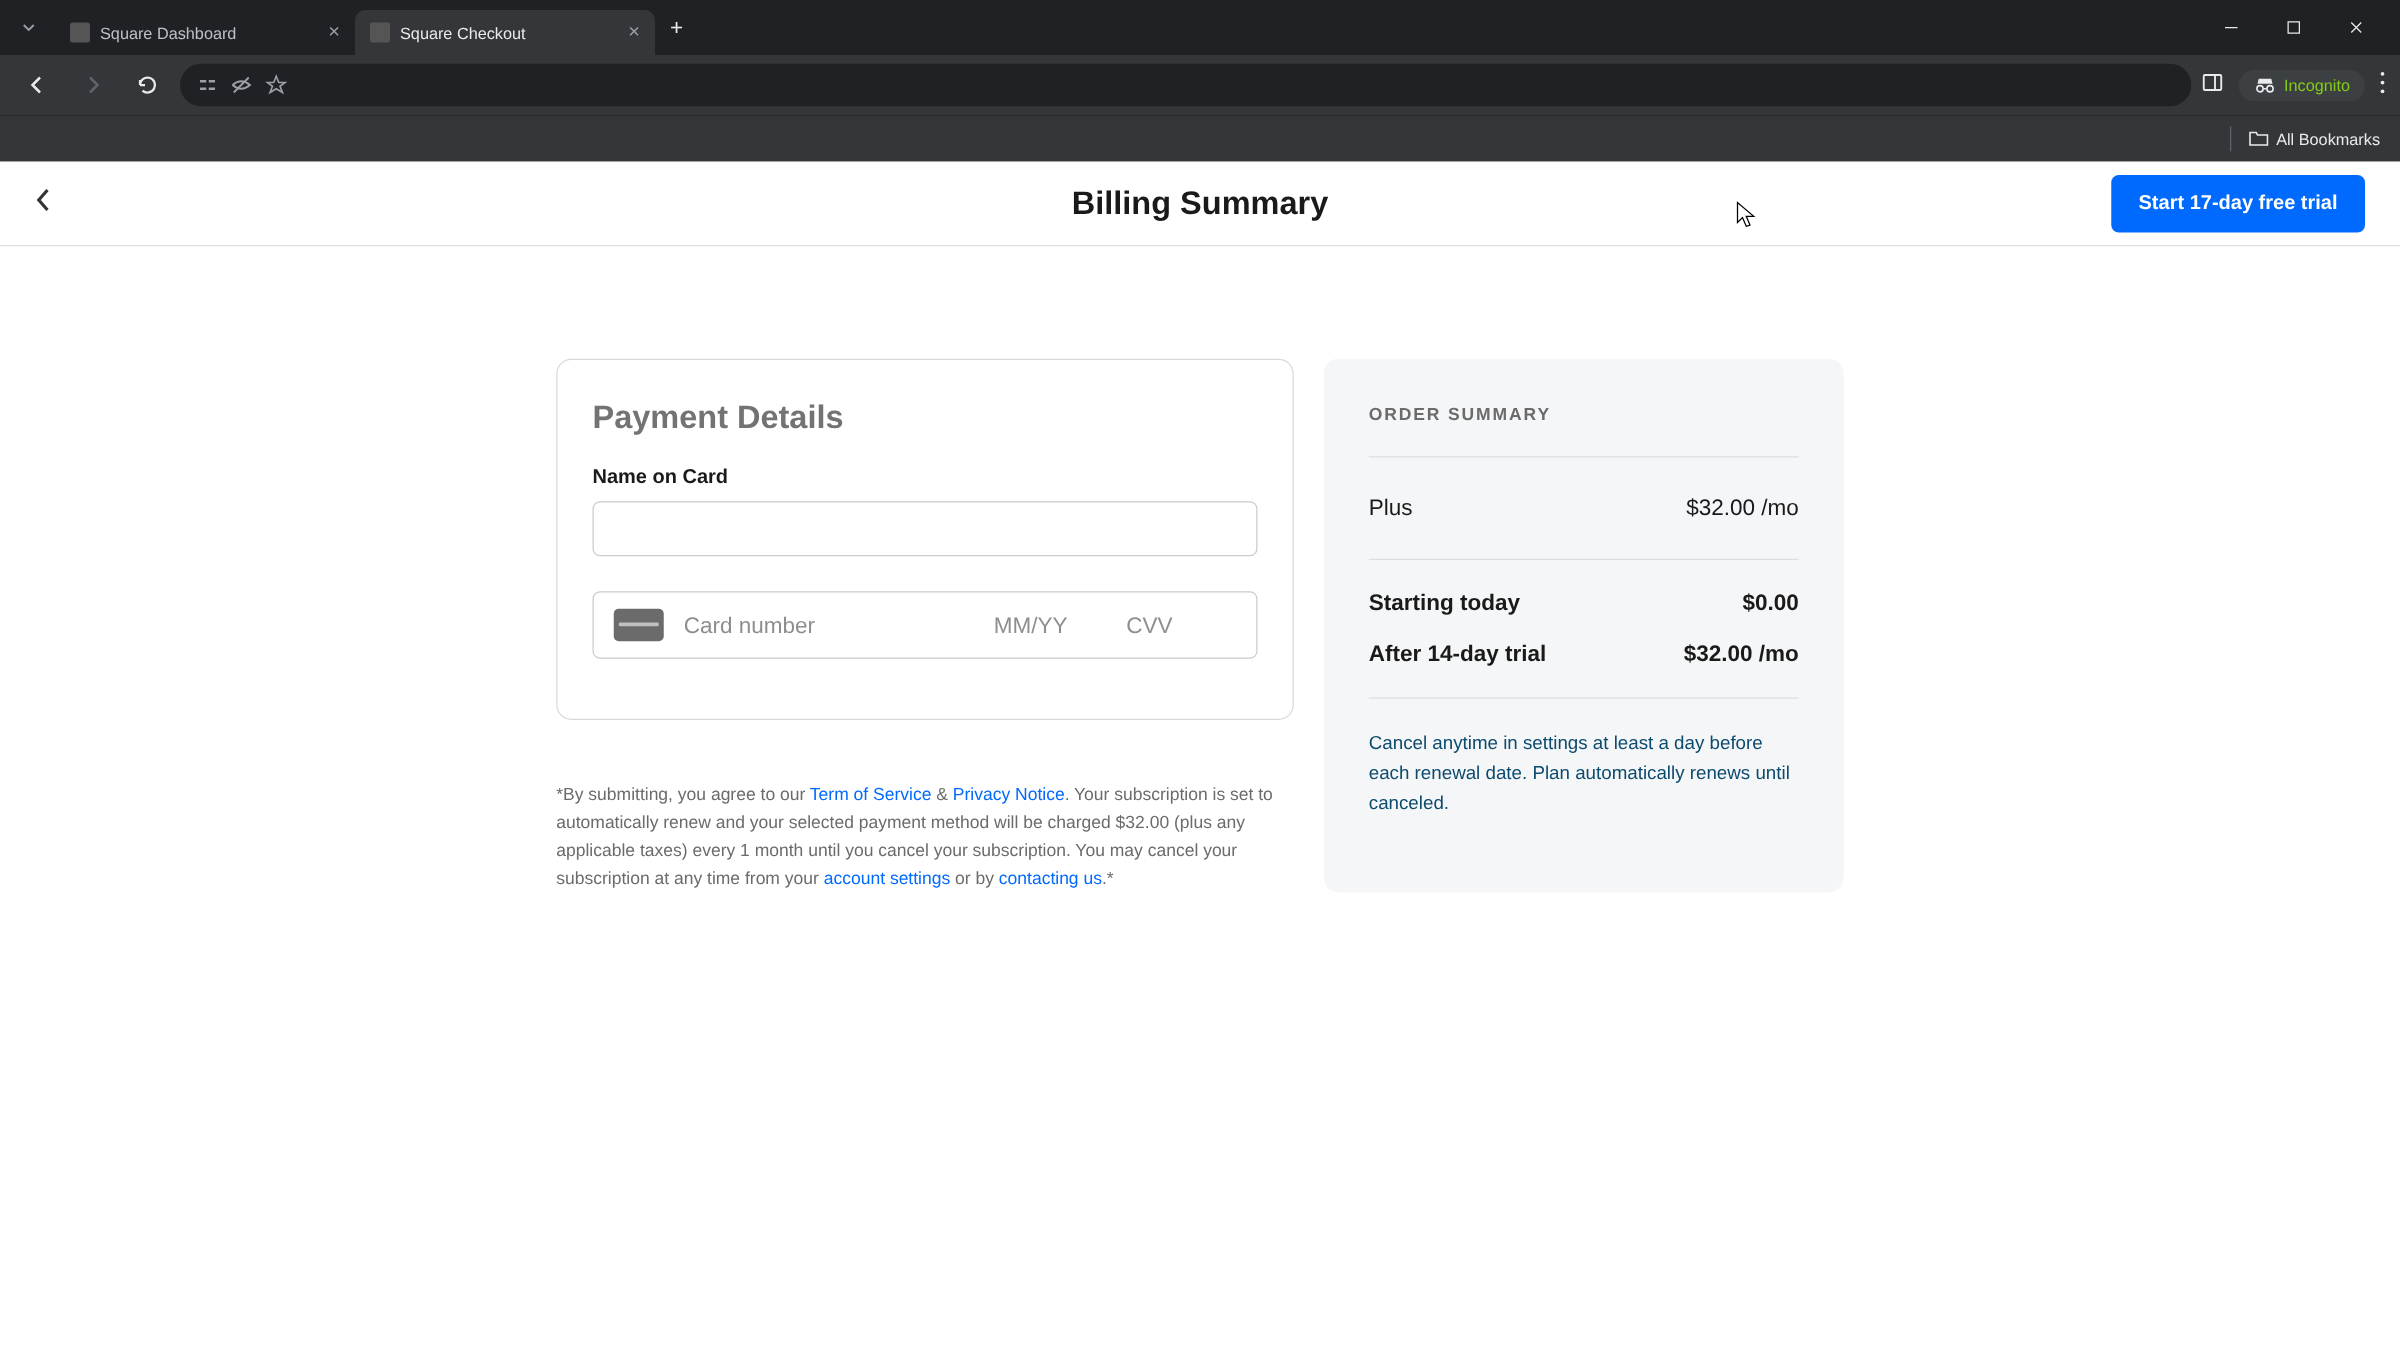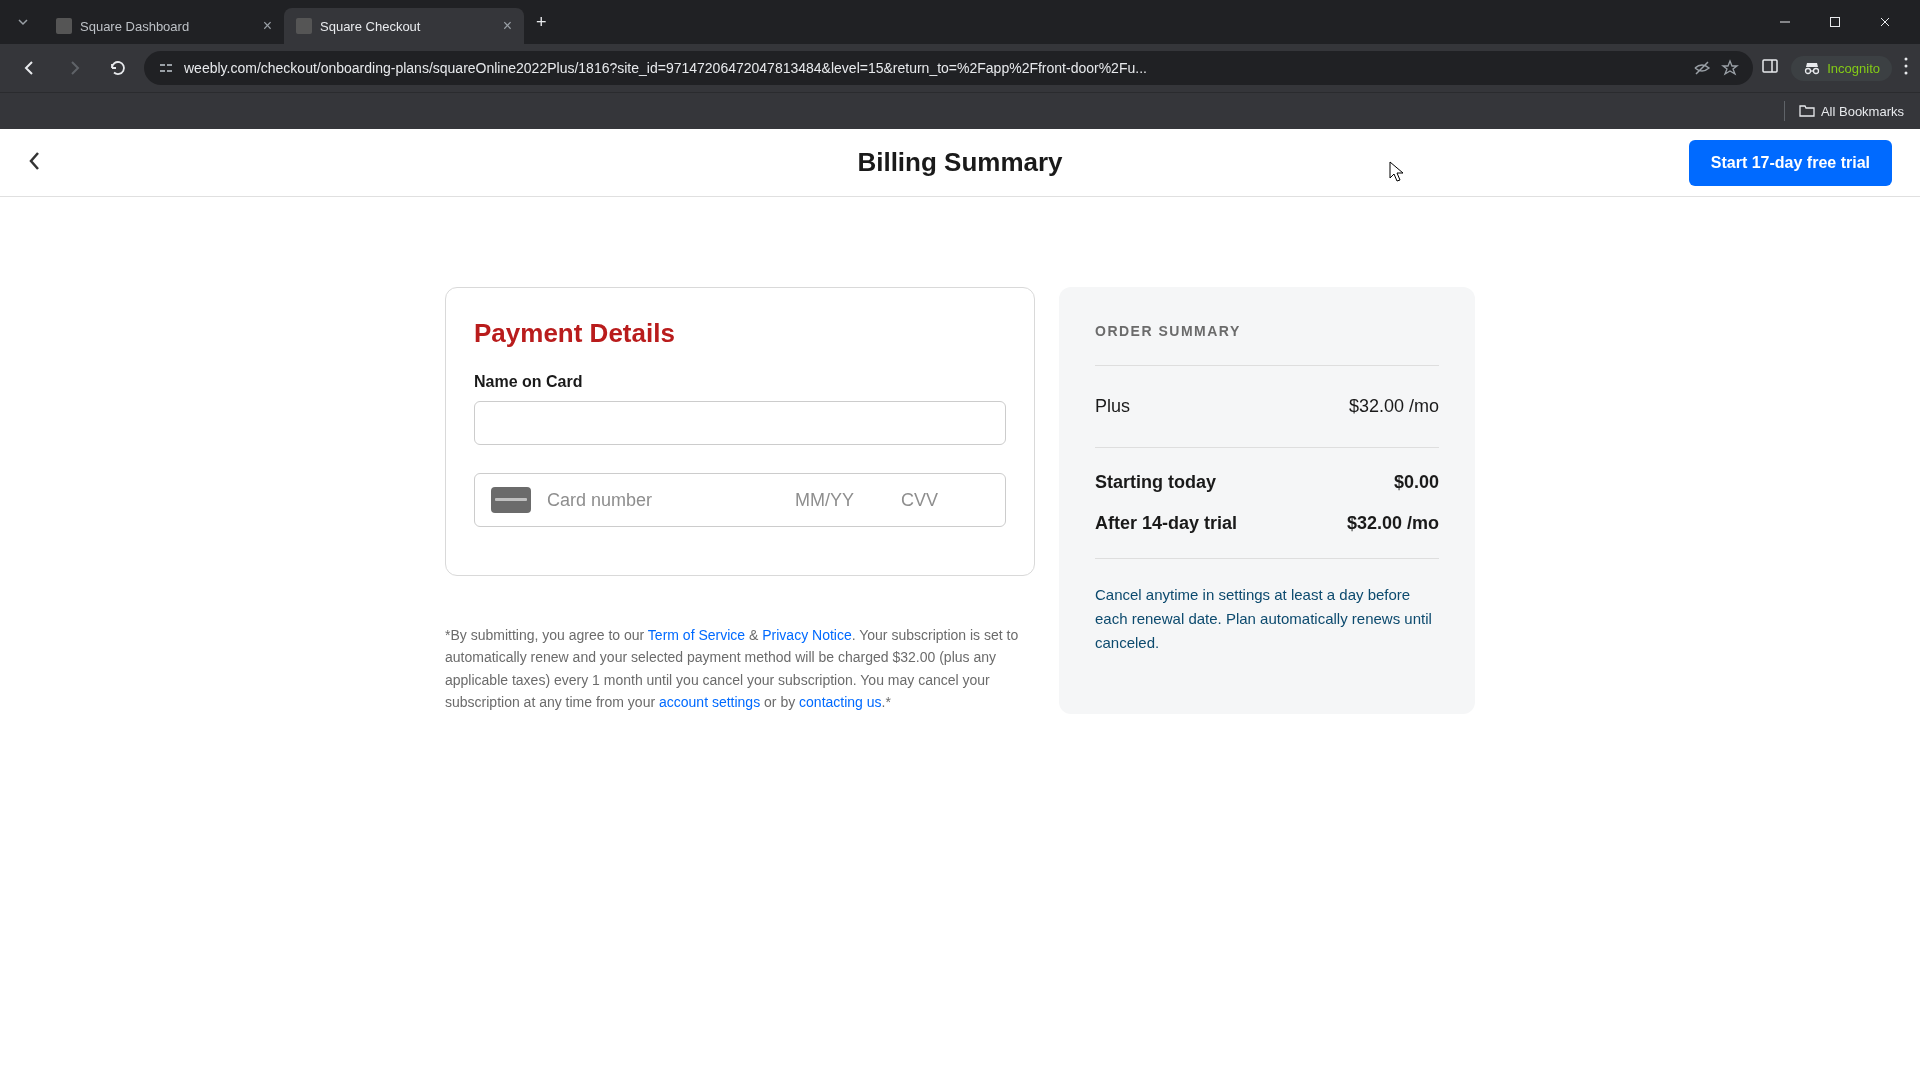--- a/index.html
+++ b/index.html
@@ -249,21 +249,21 @@
     .payment-card {
       width: 590px;
       border: 1px solid #d9d9d9;
       border-radius: 12px;
       padding: 30px 28px 48px;
     }
     
     .card-heading {
       font-size: 26px;
       font-weight: 700;
-      color: #b91c1c;
+      color: #737373;
       margin-bottom: 24px;
     }
     
     .field-label {
       font-size: 16px;
       font-weight: 600;
       color: #1a1a1a;
       margin-bottom: 10px;
       display: block;
     }
@@ -471,21 +471,20 @@
     </div>
     <div class="address-bar">
       <span class="url-icon">
         <svg width="16" height="16" viewBox="0 0 16 16">
             <rect x="2" y="4" width="5" height="2" fill="#9aa0a6"></rect>
             <rect x="9" y="4" width="5" height="2" fill="#9aa0a6"></rect>
             <rect x="2" y="10" width="5" height="2" fill="#9aa0a6"></rect>
             <rect x="9" y="10" width="5" height="2" fill="#9aa0a6"></rect>
           </svg>
       </span>
-      <span class="url-text">weebly.com/checkout/onboarding-plans/squareOnline2022Plus/1816?site_id=97147206472047813484&amp;level=15&amp;return_to=%2Fapp%2Ffront-door%2Fu...</span>
       <span class="url-icon">
         <svg width="18" height="18" viewBox="0 0 18 18">
             <path d="M2 9 Q9 3 16 9 Q9 15 2 9 M3 15 L15 3" stroke="#9aa0a6" stroke-width="1.5" fill="none"></path>
           </svg>
       </span>
       <span class="url-icon">
         <svg width="18" height="18" viewBox="0 0 18 18">
             <path d="M9 2 L11 7 L16 7 L12 10 L14 15 L9 12 L4 15 L6 10 L2 7 L7 7 Z" stroke="#9aa0a6" stroke-width="1.3" fill="none"></path>
           </svg>
       </span>

